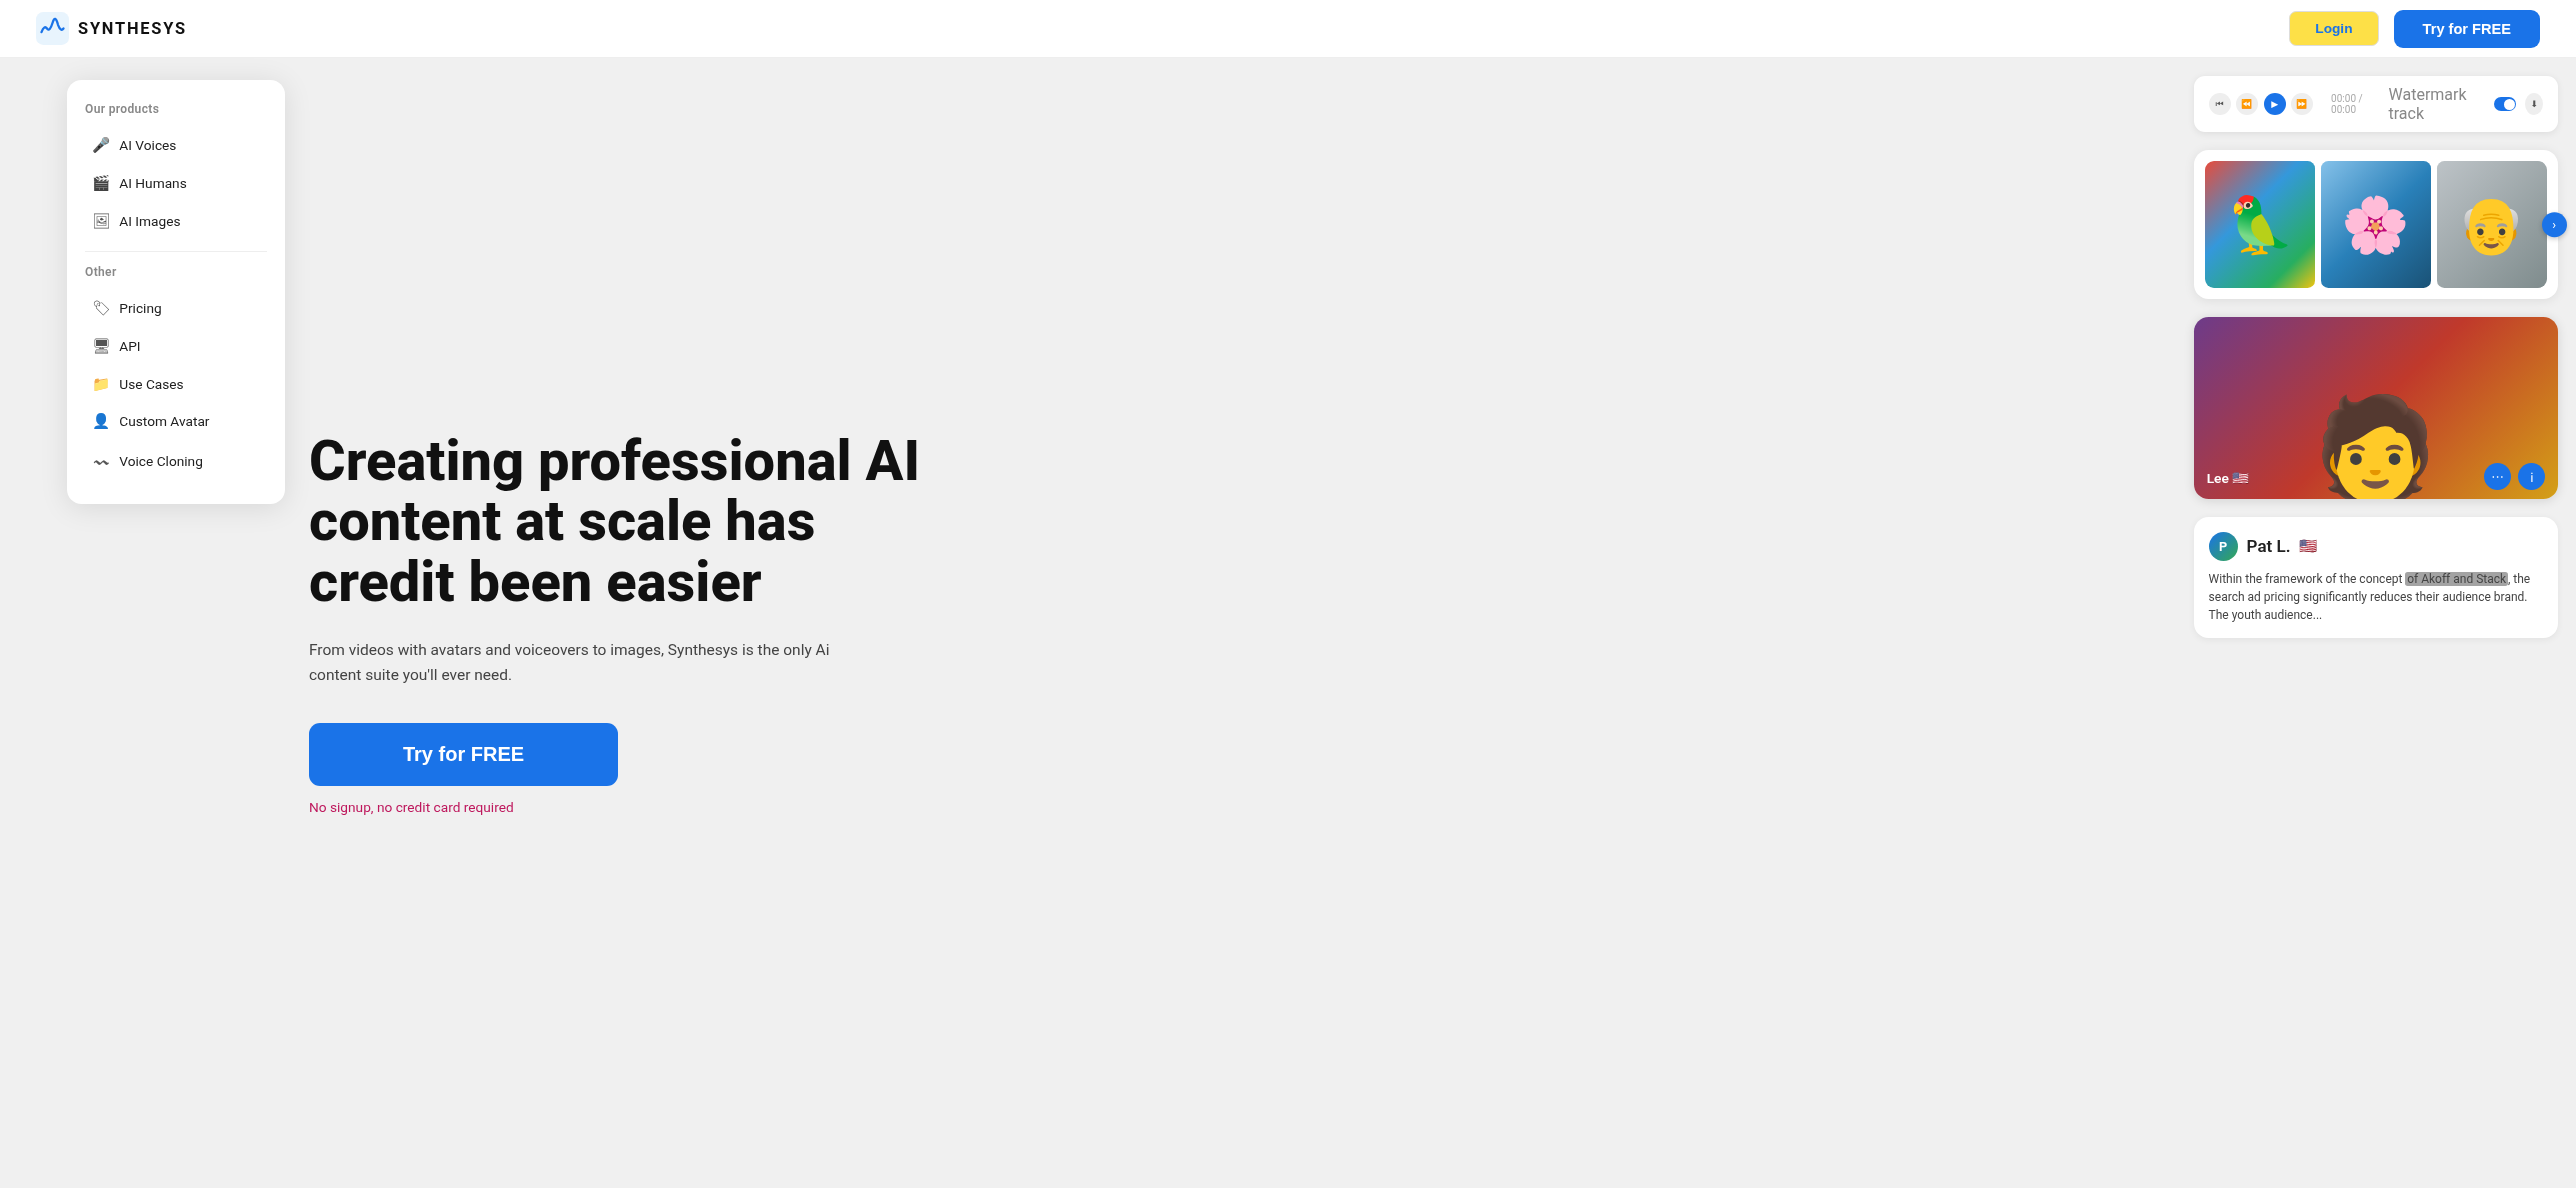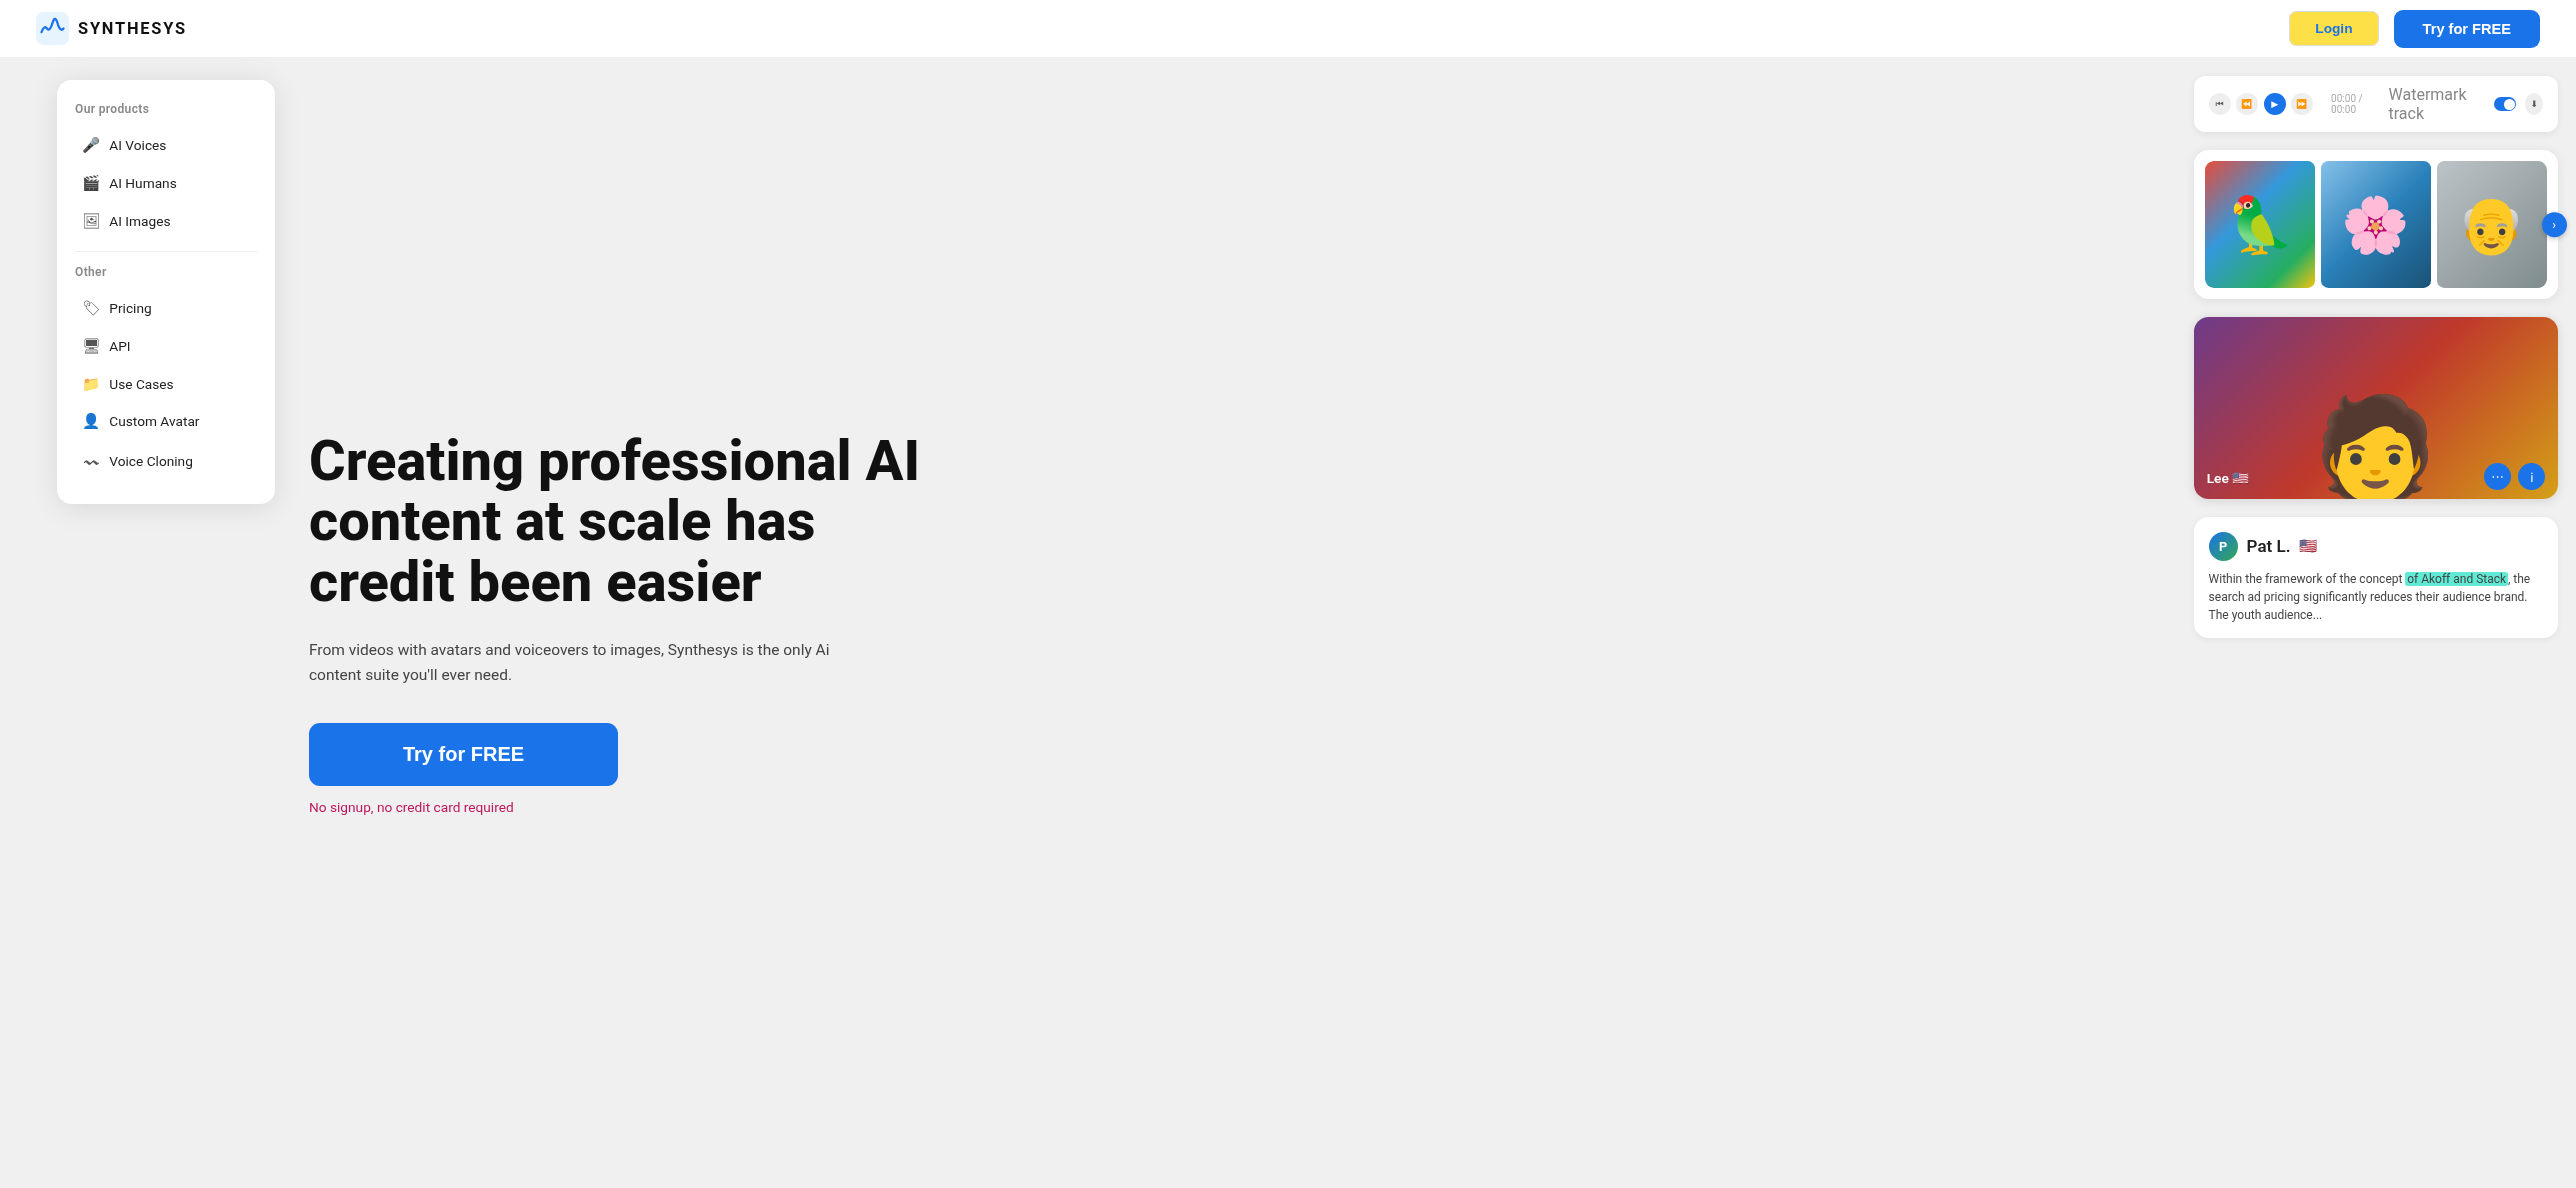--- a/index.html
+++ b/index.html
@@ -67,21 +67,21 @@
     .main {
       display: flex;
       min-height: calc(100vh - 58px);
       position: relative;
     }
 
     
     .dropdown-menu {
       position: absolute;
       top: 0;
-      left: 57px;
+      left: 67px;
       width: 218px;
       background: #fff;
       border-radius: 14.6px;
       box-shadow: 0 3.6px 29px rgba(0,0,0,0.10);
       padding: 22px 18px;
       z-index: 50;
       margin-top: 22px;
     }
     .dropdown-section-label {
       font-size: 12px;
@@ -384,21 +384,21 @@
     }
     .reviewer-flag {
       font-size: 14.6px;
     }
     .review-body {
       font-size: 12px;
       color: #444;
       line-height: 1.5;
     }
     .review-highlight {
-      background: #5eead4;
+      background: #a3a3a3;
       border-radius: 2.7px;
       padding: 0 1.8px;
     }
   </style>
 </head>
 <body>
 
 <header class="header">
   <div class="logo-area">
     <svg class="logo-icon" viewBox="0 0 36 36" fill="none">

